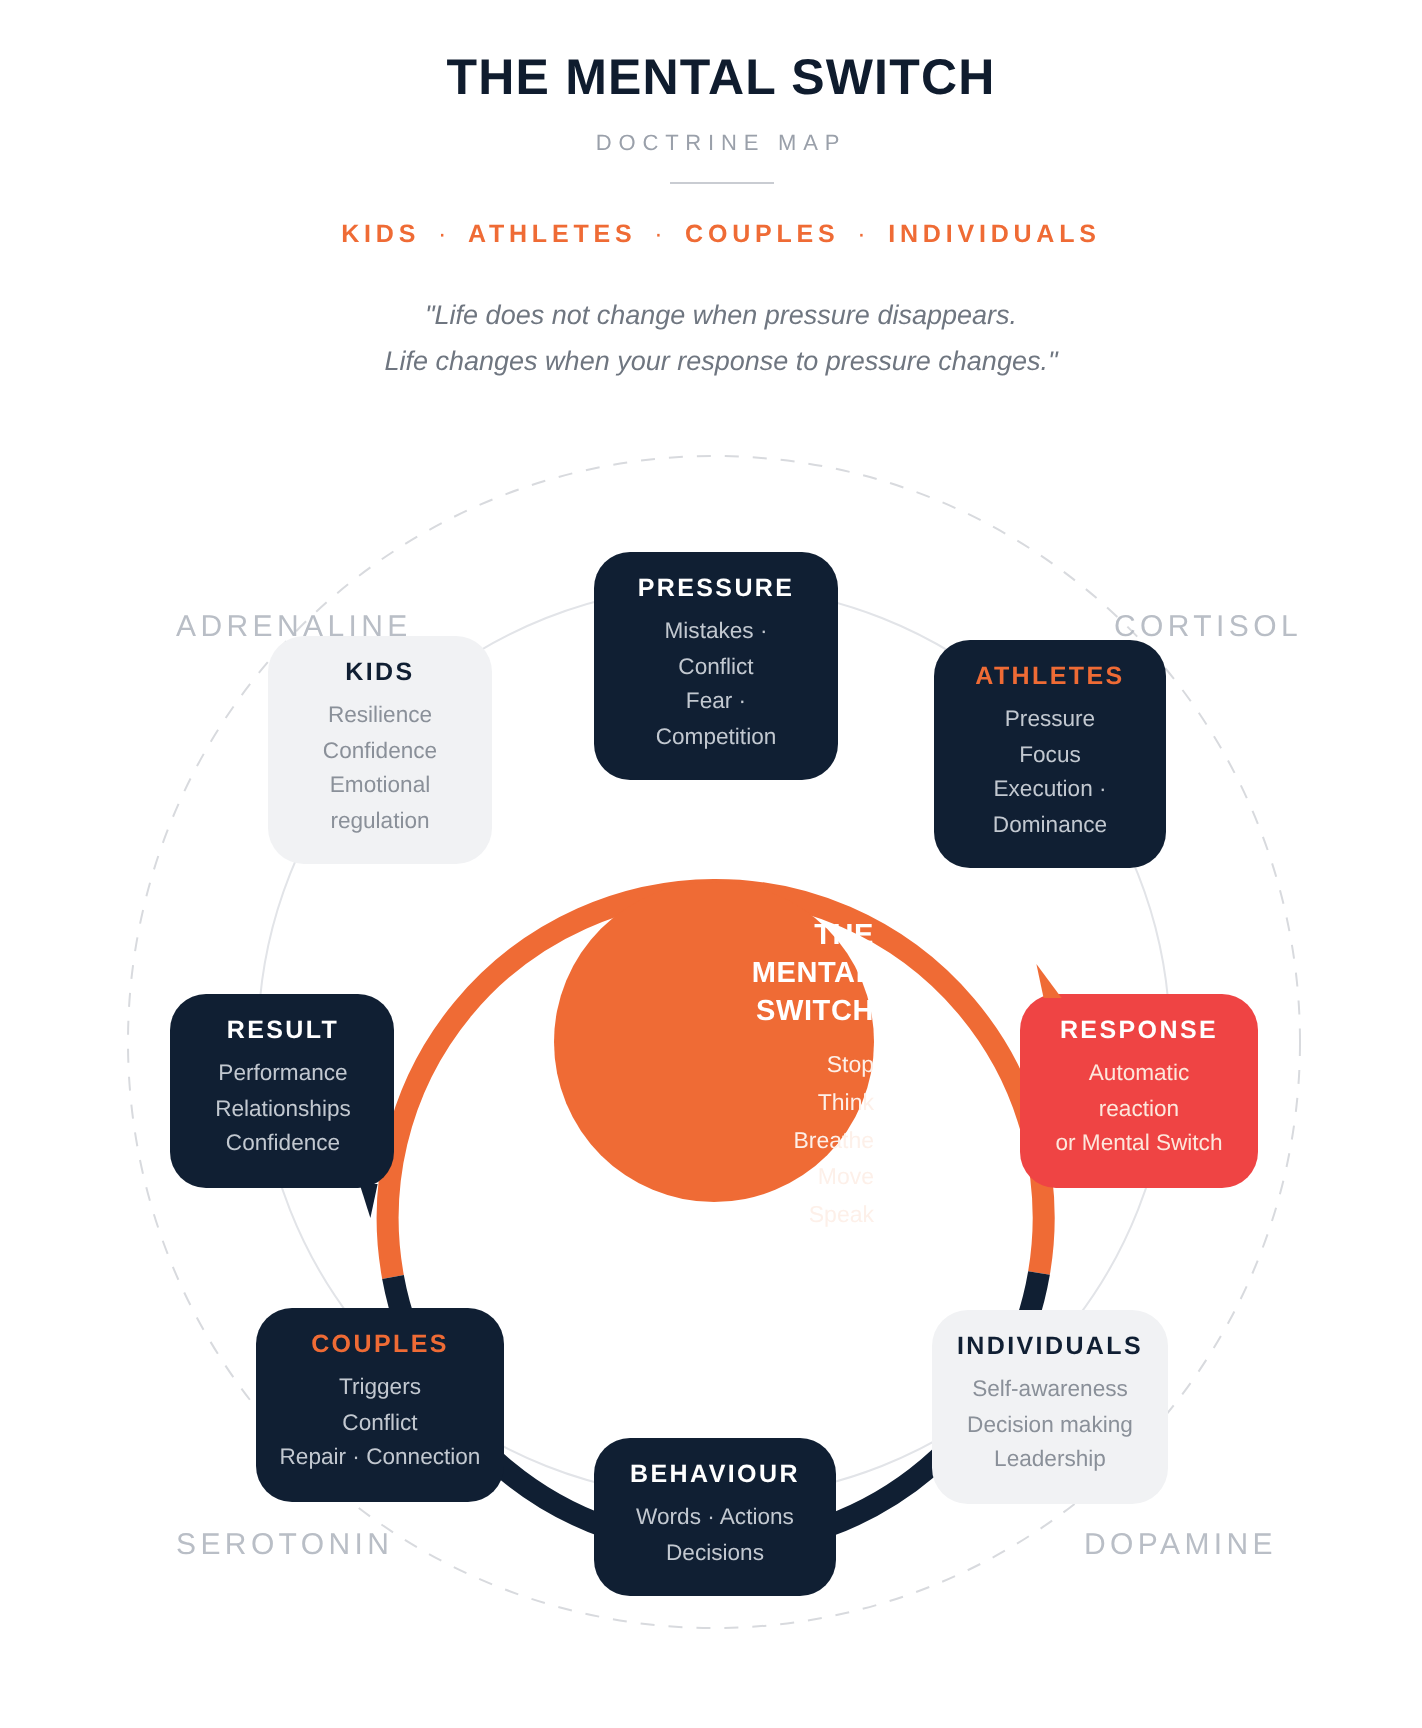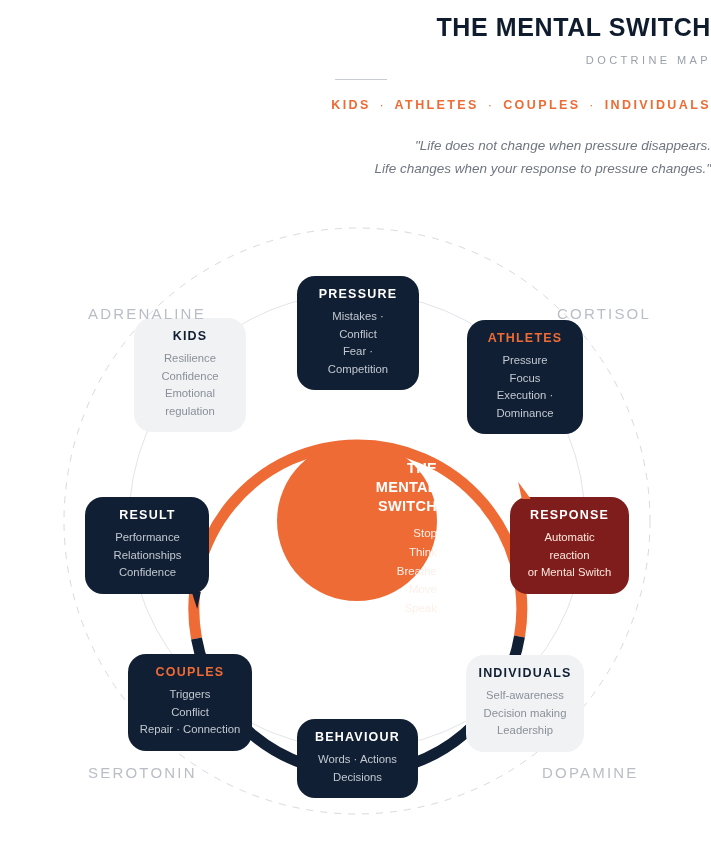--- a/index.html
+++ b/index.html
@@ -13,22 +13,22 @@
     height: 864px;
     position: relative;
     overflow: hidden;
     font-family: "Liberation Sans", sans-serif;
     -webkit-font-smoothing: antialiased;
   }
 
   
   .header {
     position: absolute;
-    top: 4px; left: 0; right: 0;
-    text-align: right;
+    top: 16px; left: 0; right: 0;
+    text-align: center;
     padding-top: 8px;
     padding-left: 10px;
   }
   .title {
     font-size: 25px;
     font-weight: 700;
     letter-spacing: 0.6px;
     color: #0f1c2e;
     margin: 0;
     line-height: 1.2;
@@ -137,21 +137,21 @@
   .node.dark-orange { background: #101f33; }
   .node.dark-orange .node-title { color: #ef6b35; }
   .node.dark-orange .node-body { color: #c2c8d0; }
 
   
   .node.light { background: #f1f2f4; }
   .node.light .node-title { color: #101f33; }
   .node.light .node-body { color: #8a9099; }
 
   
-  .node.orange { background: #7f1d1d; }
+  .node.orange { background: #ef4444; }
   .node.orange .node-title { color: #ffffff; }
   .node.orange .node-body { color: #fde7dc; }
 
   
   .tail {
     position: absolute;
     width: 0; height: 0;
   }
   
   .tail-result {
@@ -254,21 +254,21 @@
   <div class="node light" style="left:134px; top:122px; width:112px;">
     <div class="node-title">KIDS</div>
     <div class="node-body">
       <div>Resilience</div>
       <div>Confidence</div>
       <div>Emotional</div>
       <div>regulation</div>
     </div>
   </div>
 
-  <div class="node dark" style="left:85px; top:301px; width:124px;padding-left:11px;">
+  <div class="node dark" style="left:85px; top:301px; width:112px;padding-left:11px;">
     <div class="node-title">RESULT</div>
     <div class="node-body">
       <div>Performance</div>
       <div>Relationships</div>
       <div>Confidence</div>
     </div>
     <span class="tail tail-result"></span>
   </div>
 
   <div class="node orange" style="left:510px; top:301px; width:119px;">

